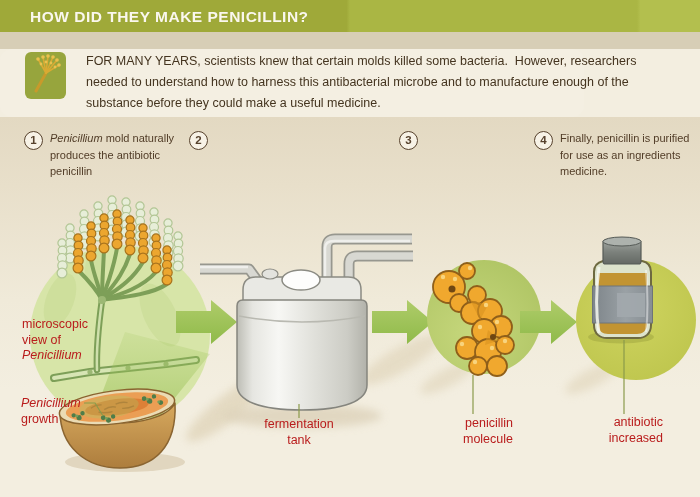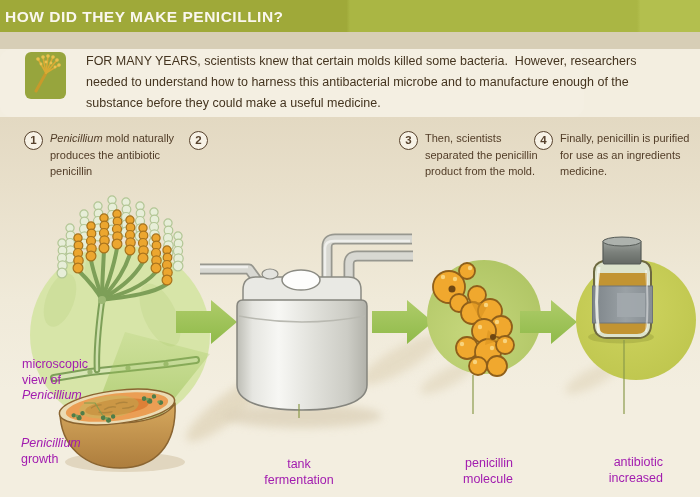--- a/index.html
+++ b/index.html
@@ -1,21 +1,21 @@
 <!DOCTYPE html>
 <html><head>
 <meta charset="utf-8">
 <style>
   html,body{margin:0;padding:0;background:#fff;}
   .stage{position:relative;width:700px;height:497px;overflow:hidden;background:#f3eee0;
          font-family:"Liberation Sans",sans-serif;}
   
   .topbar{position:absolute;top:0;left:0;width:700px;height:32px;
           background:linear-gradient(90deg,#9fa939 0%,#9fa939 49.5%,#aab644 50%,#aab644 91%,#b3bf4e 91.5%,#b3bf4e 100%);}
-  .topbar h1{margin:0;padding-left:5px;line-height:33px;font-size:15.5px;font-weight:bold;
+  .topbar h1{margin:0;padding-left:30px;line-height:33px;font-size:15.5px;font-weight:bold;
              letter-spacing:.5px;color:#faf7ee;}
   .tan-strip{position:absolute;top:32px;left:0;width:700px;height:17px;background:#d7ceb6;}
   
   .intro{position:absolute;top:49px;left:0;width:584px;height:68px;background:#f4efe2;border-radius:12px;}
   .intro-icon{position:absolute;left:25px;top:3px;width:41px;height:47px;}
   .intro-text{position:absolute;left:86px;top:2px;width:576px;margin:0;font-size:12.5px;
               line-height:21px;color:#44341f;white-space:pre-wrap;}
   
   .bodybg{position:absolute;top:117px;left:0;width:700px;height:380px;
           background:linear-gradient(180deg,#e3d9c2 0%,#e8dfca 18%,#f0ead9 48%,#f3eee0 72%);}
@@ -25,21 +25,21 @@
   .stepnum{position:absolute;left:0;top:1px;width:17px;height:17px;border:1.6px solid #56412c;
            border-radius:50%;text-align:center;line-height:17px;font-size:11.5px;font-weight:bold;
            color:#56412c;background:#f7f2e6;}
   .steptext{margin:0 0 0 26px;font-size:11px;line-height:16.5px;color:#513c27;}
   .steptext i{font-style:italic;}
   .s1{left:24px;top:130px;width:168px;}
   .s2{left:189px;top:130px;width:229px;}
   .s3{left:399px;top:130px;width:142px;}
   .s4{left:534px;top:130px;width:168px;}
   
-  .caption{position:absolute;font-size:12.5px;line-height:15.5px;color:#a21caf;margin-top:40px;}
+  .caption{position:absolute;font-size:12.5px;line-height:15.5px;color:#b91c1c;}
   .caption span{display:block;}
   .ital{font-style:italic;}
   .cap-micro{left:22px;top:317px;}
   .cap-growth{left:21px;top:396px;}
   .cap-tank{left:249px;top:417px;width:100px;text-align:center;}
   .cap-mol{left:437px;top:416px;width:76px;text-align:right;}
   .cap-med{left:585px;top:415px;width:78px;text-align:right;}
 </style>
 </head>
 <body>
@@ -323,39 +323,38 @@
 
   <div class="step s1">
     <span class="stepnum">1</span>
     <p class="steptext"><i>Penicillium</i><span> mold naturally produces the antibiotic penicillin</span></p>
   </div>
   <div class="step s2">
     <span class="stepnum">2</span>
   </div>
   <div class="step s3">
     <span class="stepnum">3</span>
-    <p class="steptext"><span>Then, scientists separated the penicillin product from the mold.</span></p>
   </div>
   <div class="step s4">
     <span class="stepnum">4</span>
     <p class="steptext"><span>Finally, penicillin is purified for use as an ingredients medicine.</span></p>
   </div>
 
   <div class="caption cap-micro">
     <span>microscopic</span>
     <span>view of</span>
     <span class="ital">Penicillium</span>
   </div>
   <div class="caption cap-growth">
     <span class="ital">Penicillium</span>
     <span>growth</span>
   </div>
   <div class="caption cap-tank">
+    <span>fermentation</span>
     <span>tank</span>
-    <span>fermentation</span>
   </div>
   <div class="caption cap-mol">
     <span>penicillin</span>
     <span>molecule</span>
   </div>
   <div class="caption cap-med">
     <span>antibiotic</span>
     <span>increased</span>
   </div>
 

